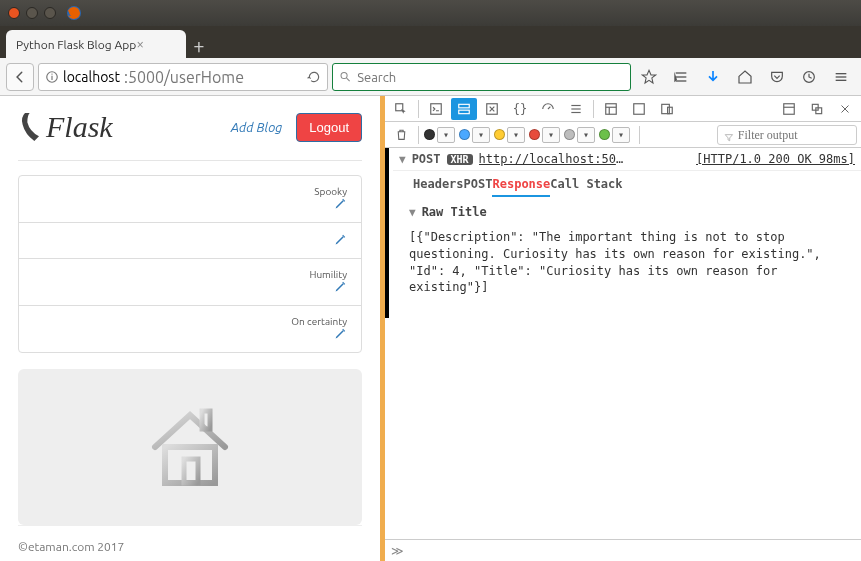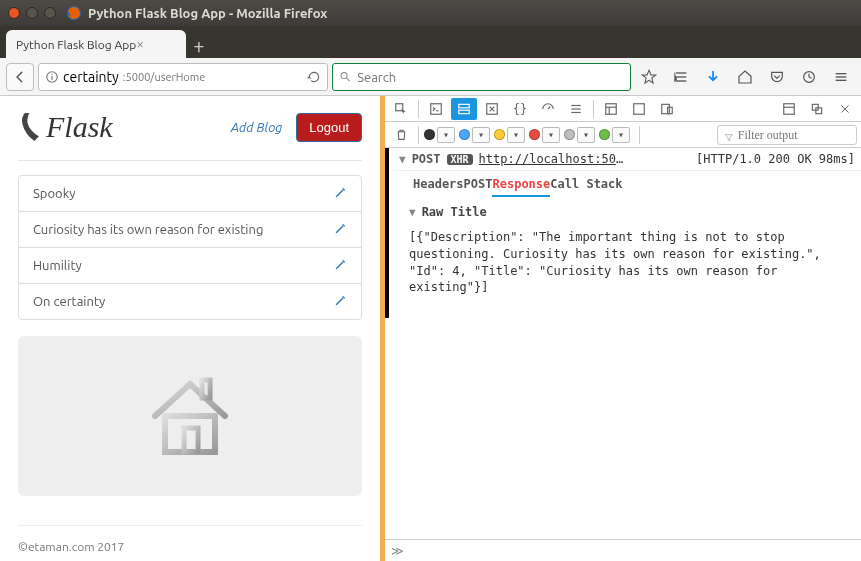--- a/index.html
+++ b/index.html
@@ -16,40 +16,40 @@
   .tabstrip { height:32px; background:#38352f; display:flex; align-items:flex-end; padding:0 6px; }
   .tab { background:#f5f5f5; border-top-left-radius:6px; border-top-right-radius:6px; height:28px; display:flex; align-items:center; padding:0 10px; font-size:12px; color:#333; min-width:180px; }
   .tab .x { color:#888; font-size:14px; cursor:pointer; }
   .newtab { width:26px; height:26px; color:#ccc; display:flex; align-items:center; justify-content:center; font-size:20px; cursor:pointer; }
 
   
   .navtoolbar { height:38px; background:#f5f5f5; border-bottom:1px solid #c9c9c9; display:flex; align-items:center; padding:0 6px; gap:4px; }
   .navbtn { width:28px; height:28px; border:1px solid #bdbdbd; border-radius:4px; display:flex; align-items:center; justify-content:center; background:#fafafa; color:#555; cursor:pointer; }
   .urlbar { flex:0 0 290px; display:flex; align-items:center; border:1px solid #bdbdbd; border-radius:3px; background:#fff; height:28px; padding:0 6px; gap:4px; }
   .urlbar .host { color:#000; font-size:14px; }
-  .urlbar .path { color:#777; font-size:11px; }
+  .urlbar .path { color:#777; font-size:16px; }
   .urlbar .reload { margin-left:auto; color:#666; display:flex; }
   .searchbar { flex:1; display:flex; align-items:center; border:1px solid #15803d; border-radius:3px; background:#fff; height:28px; padding:0 6px; color:#777; gap:6px; }
   .toolicon { width:28px; height:28px; display:flex; align-items:center; justify-content:center; color:#555; cursor:pointer; }
   .toolicon.blue { color:#0a84ff; }
 
   
   .contentrow { display:flex; height:calc(561px - 26px - 32px - 38px); background:#fff; }
 
   
   .page { flex:0 0 380px; padding:14px 18px 8px 18px; overflow:hidden; display:flex; flex-direction:column; }
   .page-head { display:flex; align-items:center; justify-content:space-between; padding-bottom:10px; }
   .flask-logo { font-family: Georgia, "Times New Roman", serif; font-size:30px; font-style:italic; color:#333; display:flex; align-items:center; }
   .head-actions { display:flex; align-items:center; gap:14px; }
   .linkish { color:#337ab7; font-size:13px; cursor:pointer;font-style:italic; }
-  .btn-logout { background:#b91c1c; color:#fff; border:1px solid #2e6da4; border-radius:4px; padding:6px 12px; font-size:13px; cursor:pointer; }
+  .btn-logout { background:#ef4444; color:#fff; border:1px solid #2e6da4; border-radius:4px; padding:6px 12px; font-size:13px; cursor:pointer; }
   hr.sep { border:none; border-top:1px solid #e5e5e5; margin:6px 0 14px 0; }
 
   .list-group { border:1px solid #ddd; border-radius:4px; background:#fff; }
-  .list-item { display:flex; align-items:flex-start; justify-content:space-between; padding:10px 14px; font-size:13px; color:#555; border-bottom:1px solid #ddd; cursor:default; }
+  .list-item { display:flex; align-items:flex-end; justify-content:space-between; padding:10px 14px; font-size:10px; color:#555; border-bottom:1px solid #ddd; cursor:default;flex-direction:column; }
   .list-item:last-child { border-bottom:none; }
   .edit-ico { color:#337ab7; cursor:pointer; }
 
   .jumbo { background:#eee; border-radius:6px; margin-top:16px; height:160px; display:flex; align-items:center; justify-content:center; }
 
   .footer { color:#777; font-size:12px; margin-top:auto; padding-top:14px; border-top:1px solid #eee; }
 
   
   .splitter { width:5px; background:#f0ad4e; cursor:col-resize; }
 
@@ -64,21 +64,21 @@
   .dropbtn { width:18px; height:16px; border:1px solid #bbb; border-radius:2px; display:flex; align-items:center; justify-content:center; color:#555; background:#fafafa; cursor:pointer; margin-right:2px; font-size:10px; }
   .dot { width:11px; height:11px; border-radius:50%; border:1px solid rgba(0,0,0,0.25); }
   .unit { display:flex; align-items:center; gap:2px; margin-right:2px; }
   .filterinput { margin-left:auto; display:flex; align-items:flex-end; border:1px solid #ccc; border-radius:3px; padding:1px 6px; color:#888; gap:4px; font-family:Liberation Serif, serif; width:140px; height:20px; background:#fff; }
 
   .dt-request { padding:4px 6px; display:flex; align-items:center; gap:6px; border-bottom:1px solid #eee; }
   .dt-request .arrow { color:#888; font-size:11px; }
   .dt-request .method { color:#555; font-weight:bold; }
   .pill { background:#555; color:#fff; border-radius:3px; padding:0 4px; font-size:10px; font-weight:bold; }
   .dt-request .url { color:#333; text-decoration:underline; white-space:nowrap; overflow:hidden; text-overflow:ellipsis; max-width:150px; display:inline-block; }
-  .dt-request .status { color:#333; margin-left:auto; }
+  .dt-request .status { color:#333; text-decoration:underline; margin-left:auto; }
 
   .dt-tabs { display:flex; padding:6px 20px 4px 20px; font-weight:bold; color:#555; font-family:"DejaVu Sans Mono",monospace; }
   .dt-tab { padding-bottom:4px; cursor:pointer; }
   .dt-tab.active { color:#ef4444; border-bottom:2px solid #1b95e0; }
 
   .dt-section-title { display:flex; align-items:center; gap:6px; font-weight:bold; color:#444; padding:4px 16px; }
   .dt-raw { padding:6px 16px; color:#333; line-height:1.4; font-family:"DejaVu Sans Mono","Menlo",monospace; white-space:normal; word-break:break-word; }
   .dt-main { position:relative; flex:1; overflow:hidden; }
   .dt-left-stripe { position:absolute; left:0; top:0; width:4px; height:170px; background:#000; }
   .dt-content { margin-left:8px; }
@@ -93,21 +93,20 @@
 <div class="titlebar">
   <div class="win-btns">
     <div class="win-btn close"></div>
     <div class="win-btn"></div>
     <div class="win-btn"></div>
   </div>
   <svg width="16" height="16" viewBox="0 0 16 16">
       <circle cx="8" cy="8" r="7" fill="#2a67b1"></circle>
       <path d="M2 6 Q4 2 8 2 Q13 2 14 8 Q14 13 8 14 Q4 14 2 10 Q3 11 5 11 Q3 9 3 7 Z" fill="#e66000"></path>
     </svg>
-  <span>Python Flask Blog App - Mozilla Firefox</span>
 </div>
 
 <div class="tabstrip">
   <div class="tab">
     <span>Python Flask Blog App</span>
     <span class="x">×</span>
   </div>
   <div class="newtab">+</div>
 </div>
 
@@ -116,21 +115,21 @@
     <svg width="14" height="14" viewBox="0 0 24 24">
         <path d="M15 4l-8 8 8 8" stroke="#555" stroke-width="2.5" fill="none" stroke-linecap="round"></path>
       </svg>
   </div>
   <div class="urlbar">
     <svg width="14" height="14" viewBox="0 0 24 24">
         <circle cx="12" cy="12" r="9" fill="none" stroke="#777" stroke-width="2"></circle>
         <line x1="12" y1="10" x2="12" y2="17" stroke="#777" stroke-width="2"></line>
         <circle cx="12" cy="7" r="1.2" fill="#777"></circle>
       </svg>
-    <span class="host">certainty</span>
+    <span class="host">localhost</span>
       <span class="path">:5000/userHome</span>
     <span class="reload">
       <svg width="14" height="14" viewBox="0 0 24 24">
           <path d="M4 12a8 8 0 1 1 3 6.2M4 12l-3 2M4 12l2 3" fill="none" stroke="#666" stroke-width="2"></path>
         </svg>
     </span>
   </div>
   <div class="searchbar">
     <svg width="13" height="13" viewBox="0 0 24 24">
         <circle cx="10" cy="10" r="6" fill="none" stroke="#888" stroke-width="2"></circle>
@@ -201,21 +200,20 @@
 
     <div class="list-group" id="posts-list">
         <div class="list-item">
           <span>Spooky</span>
           <span class="edit-ico"><svg width="13" height="13" viewBox="0 0 24 24">
               <path d="M3 21l3-1 12-12-2-2L4 18z" fill="#337ab7"></path>
               <path d="M16 4l4 4" stroke="#337ab7" stroke-width="2"></path>
             </svg></span>
         </div>
         <div class="list-item">
-          <span>Curiosity has its own reason for existing</span>
           <span class="edit-ico"><svg width="13" height="13" viewBox="0 0 24 24">
               <path d="M3 21l3-1 12-12-2-2L4 18z" fill="#337ab7"></path>
               <path d="M16 4l4 4" stroke="#337ab7" stroke-width="2"></path>
             </svg></span>
         </div>
         <div class="list-item">
           <span>Humility</span>
           <span class="edit-ico"><svg width="13" height="13" viewBox="0 0 24 24">
               <path d="M3 21l3-1 12-12-2-2L4 18z" fill="#337ab7"></path>
               <path d="M16 4l4 4" stroke="#337ab7" stroke-width="2"></path>

